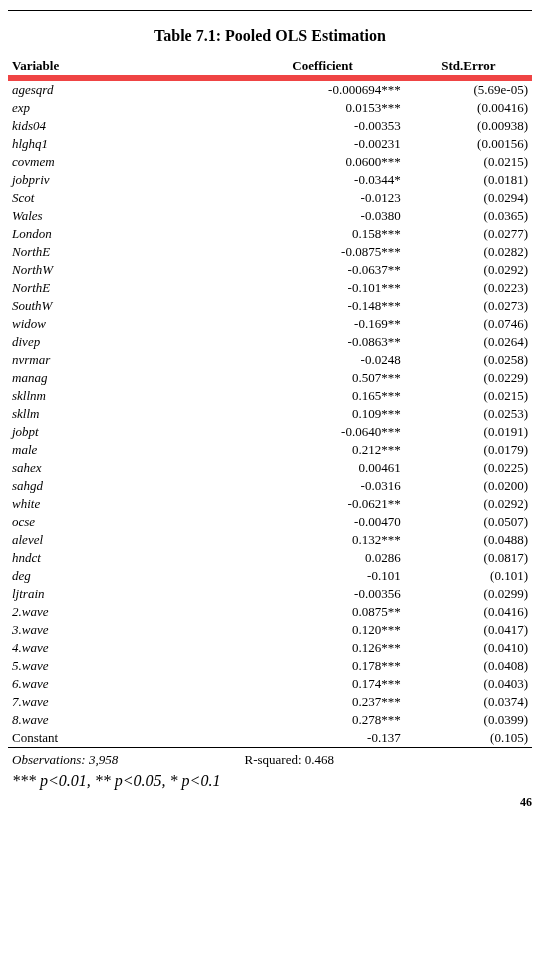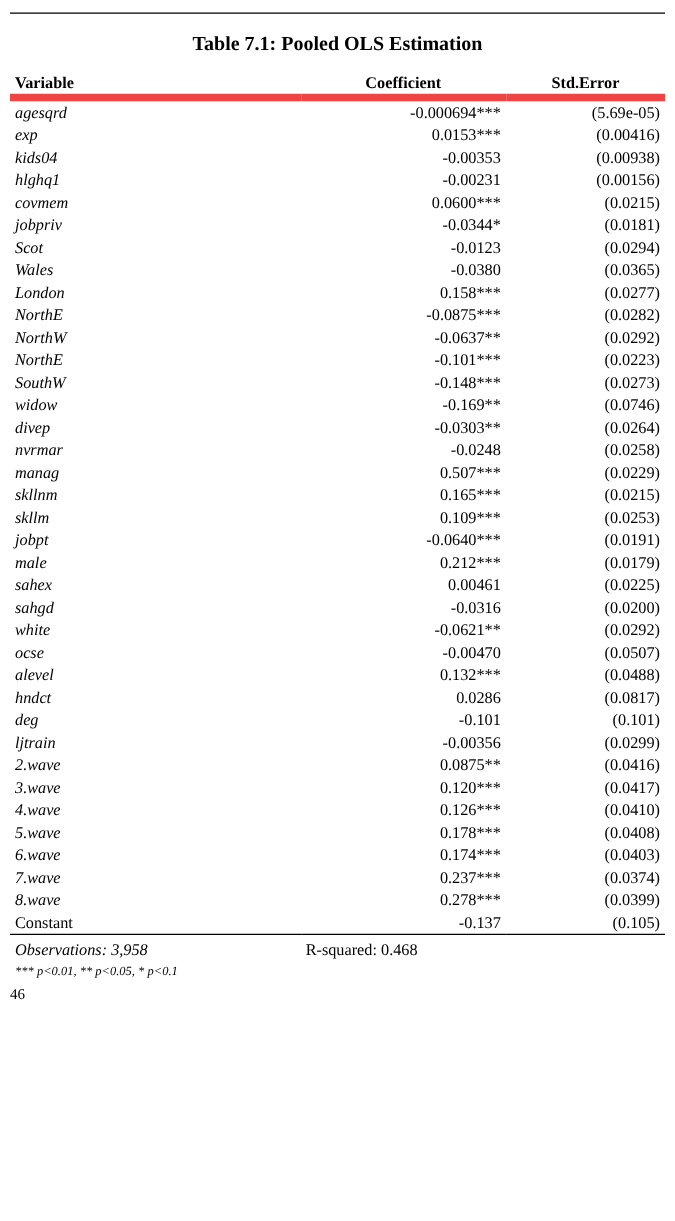--- a/index.html
+++ b/index.html
@@ -56,27 +56,28 @@
     }
     .footer-row td {
       border-top: 1px solid #000;
       font-style: normal;
       padding-top: 4px;
       padding-bottom: 2px;
     }
     .sig-row td {
       font-style: normal;
       padding-top: 2px;
-      font-size: 10px;
+      font-size: 16px;
     }
     .page-num {
-      text-align: left;
+      text-align: right;
       font-style: normal;
       font-size: 12px;
       margin-top: 4px;
+      font-weight: bold;
     }
   </style>
 </head>
 <body>
 
 <div class="table-title">Table 7.1: Pooled OLS Estimation</div>
 
 <table>
   <thead>
     <tr>
@@ -151,21 +152,21 @@
         <td>-0.148***</td>
         <td>(0.0273)</td>
       </tr>
       <tr>
         <td>widow</td>
         <td>-0.169**</td>
         <td>(0.0746)</td>
       </tr>
       <tr>
         <td>divep</td>
-        <td>-0.0303**</td>
+        <td>-0.0863**</td>
         <td>(0.0264)</td>
       </tr>
       <tr>
         <td>nvrmar</td>
         <td>-0.0248</td>
         <td>(0.0258)</td>
       </tr>
       <tr>
         <td>manag</td>
         <td>0.507***</td>

